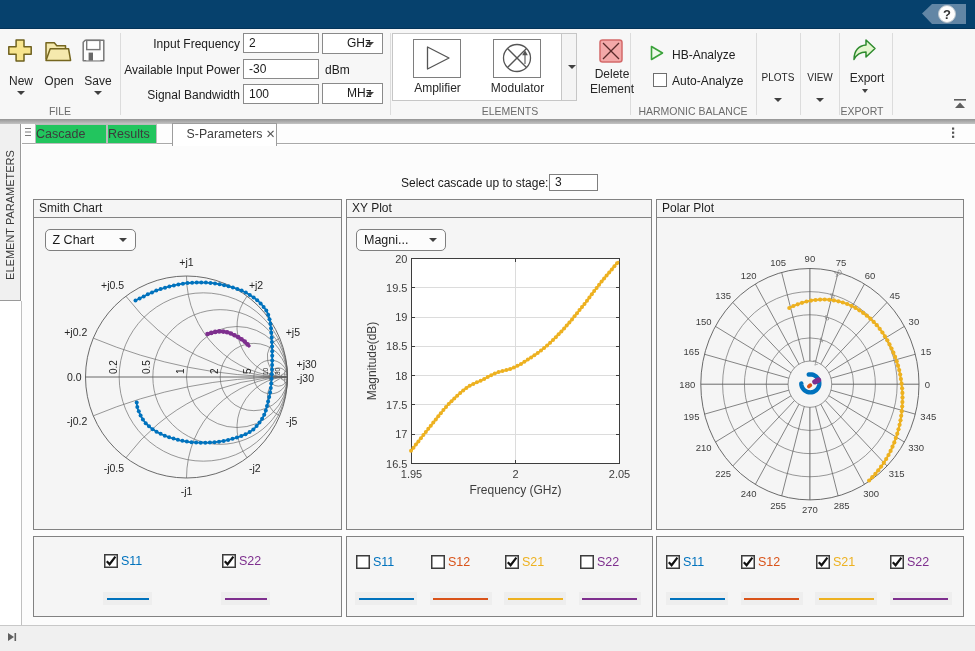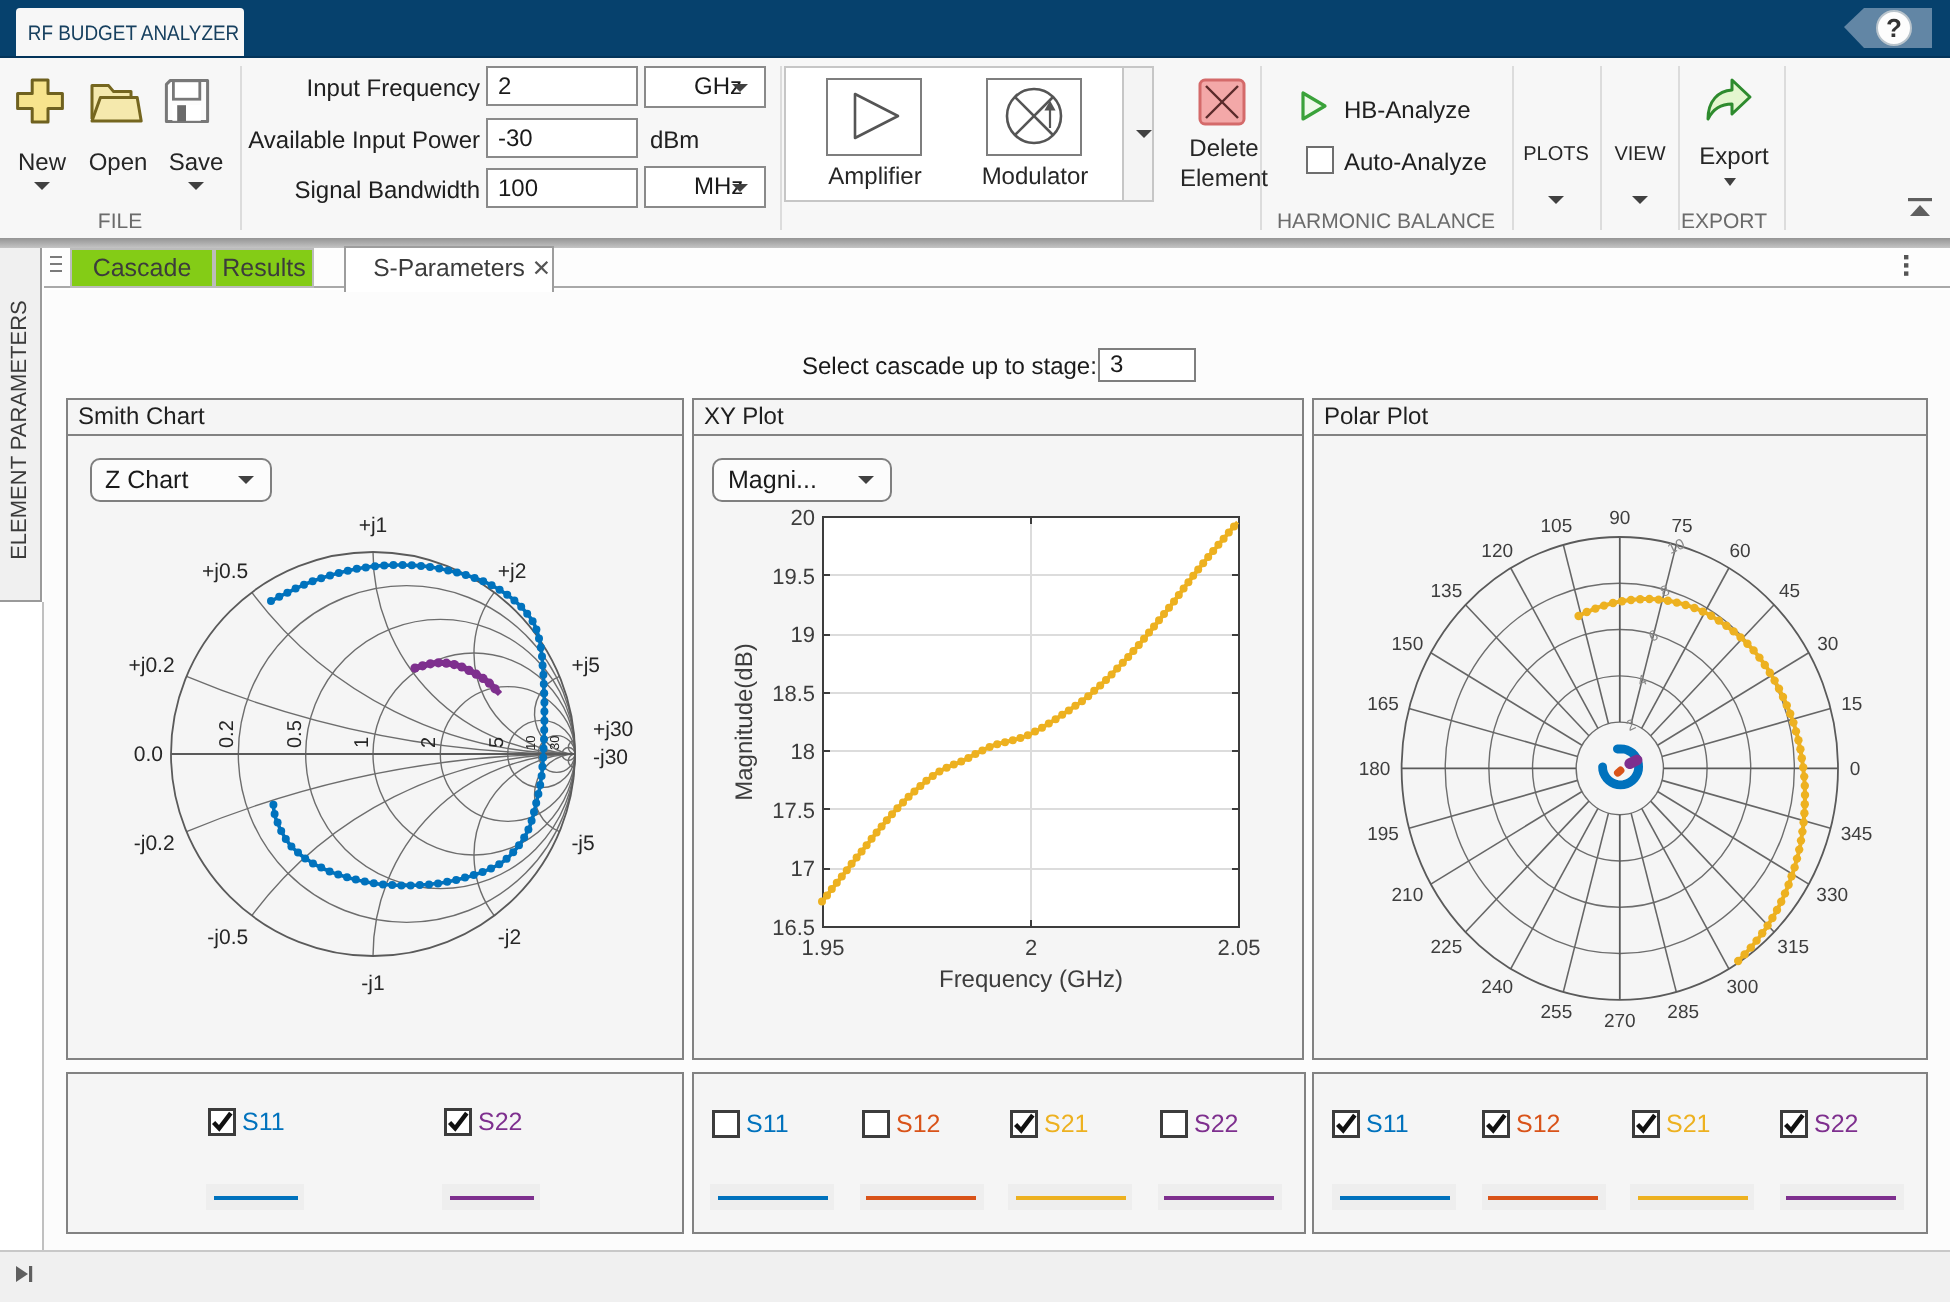--- a/index.html
+++ b/index.html
@@ -11,55 +11,55 @@
 .secdiv { position:absolute; top:4px; width:1px; height:82px; background:#dcdcdc; }
 .seclab { position:absolute; top:76px; font-size:10.5px; color:#6b6b6b; text-align:center; }
 .btnlab { position:absolute; font-size:12px; color:#262626; text-align:center; }
 .darr { position:absolute; width:0; height:0; border-left:4px solid transparent; border-right:4px solid transparent; border-top:4.5px solid #404040; }
 .flab { position:absolute; font-size:12px; color:#202020; }
 .finput { position:absolute; height:20px; background:#fff; border:1px solid #8a8a8a; font-size:12px; color:#1a1a1a; padding-left:5px; line-height:18px; }
 .fcombo { position:absolute; height:21px; background:#fff; border:1px solid #8a8a8a; font-size:12px; color:#1a1a1a; padding-left:24px; line-height:19px; }
 .gallery-item { position:absolute; width:48px; height:38.5px; background:#fff; border:1px solid #7e7e7e; }
 #grayband { position:absolute; left:0; top:119px; width:975px; height:5px; background:linear-gradient(#949494,#c4c4c4); }
 #tabrow { position:absolute; left:22px; top:124px; width:953px; height:20px; background:#fdfdfd; border-bottom:1px solid #a9a9a9; }
-.tab { position:absolute; top:0px; height:20px; background:#84cc16; border:1px solid #bcbcbc; font-size:12.5px; color:#3c3c3c; text-align:center; line-height:19px; }
+.tab { position:absolute; top:0px; height:20px; background:#22c55e; border:1px solid #bcbcbc; font-size:12.5px; color:#3c3c3c; line-height:19px; }
 .tabactive { position:absolute; top:-1px; height:23px; background:#fff; border:1px solid #9d9d9d; border-bottom:none; font-size:12.3px; color:#3c3c3c; line-height:21px; z-index:5; white-space:nowrap; }
 #content { position:absolute; left:22px; top:145px; width:953px; height:480px; background:#fcfcfc; }
 #sidebar { position:absolute; left:0; top:124px; width:21px; height:177px; background:#f0f0f0; border-right:1px solid #9a9a9a; border-bottom:1px solid #9a9a9a; }
 #sidebartext { position:absolute; left:4px; top:297px; transform:rotate(-90deg); transform-origin:0 0; font-size:11px; color:#3a3a3a; white-space:nowrap; width:164px; text-align:center; }
 #leftline { position:absolute; left:21px; top:301px; width:1px; height:324px; background:#c0c0c0; }
 .panel { position:absolute; top:199px; height:331px; background:#f5f5f5; border:1px solid #828282; }
 .ptitle { position:absolute; left:0; top:0; right:0; height:18px; border-bottom:1px solid #828282; font-size:12px; color:#1f1f1f; padding-left:5px; line-height:17px; }
 .combo { position:absolute; width:91px; height:22px; background:#fcfcfc; border:1px solid #7f7f7f; border-radius:5px; font-size:12.5px; color:#1a1a1a; padding-left:7px; line-height:20px; }
 .combo .darr { right:8px; top:8.5px; }
 .lpanel { position:absolute; top:536px; height:80.5px; background:#f5f5f5; border:1px solid #828282; }
 .cb { position:absolute; width:14px; height:14px; }
 .cblab { position:absolute; font-size:12.5px; line-height:14px; }
 .chip { position:absolute; height:13px; background:#eeeeee; }
 .chipline { position:absolute; height:2.5px; }
 #bottombar { position:absolute; left:0; top:625px; width:975px; height:26px; background:#f0f0f0; border-top:1px solid #c8c8c8; }
 </style></head>
 <body>
 <div id="titlebar">
-  <div id="apptab"><span style="display:inline-block;transform:scaleX(0.9);transform-origin:center">RF BUDGET ANALYZER</span></div>
   <svg class="abs" style="left:918px;top:3px" width="50" height="22">
       <polygon points="4,10.5 14,1 48,1 48,21 14,21" fill="#6286a5"></polygon>
       <circle cx="29" cy="11" r="8.5" fill="#fdfdfd" stroke="#b9c4cc" stroke-width="1"></circle>
       <text x="29" y="15.5" font-size="13" font-weight="bold" fill="#333" text-anchor="middle">?</text>
     </svg>
 </div>
 <div id="toolstrip">
   <div class="secdiv" style="left:120px"></div>
   <div class="secdiv" style="left:390px"></div>
   <div class="secdiv" style="left:630px"></div>
   <div class="secdiv" style="left:756px"></div>
   <div class="secdiv" style="left:800px"></div>
   <div class="secdiv" style="left:839px"></div>
   <div class="secdiv" style="left:892px"></div>
   <div class="seclab" style="left:20px;width:80px">FILE</div>
+  <div class="seclab" style="left:395px;width:230px">ELEMENTS</div>
   <div class="seclab" style="left:633px;width:120px">HARMONIC BALANCE</div>
   <div class="seclab" style="left:822px;width:80px">EXPORT</div>
 
   <svg class="abs" style="left:8px;top:10px" width="24" height="23" viewBox="0 0 24 23">
       <path d="M8.1,1 h7.9 v6.8 h7.2 v7.4 h-7.2 v6.8 h-7.9 v-6.8 h-7.3 v-7.4 h7.3 z" fill="#f7e48d" stroke="#6f611f" stroke-width="1.5" stroke-linejoin="round"></path>
     </svg>
   <svg class="abs" style="left:44px;top:11px" width="29" height="24" viewBox="0 0 29 24">
       <path d="M2,19.5 V2.8 h8.3 l2.5,3 h8.7 v4" fill="#f5e9ad" stroke="#75661f" stroke-width="1.5" stroke-linejoin="round"></path>
       <path d="M2,20.5 L6.2,8.8 L24.6,8.8 L26.6,20.5 z" fill="#f5e9ad" stroke="#75661f" stroke-width="1.5" stroke-linejoin="round"></path>
     </svg>

